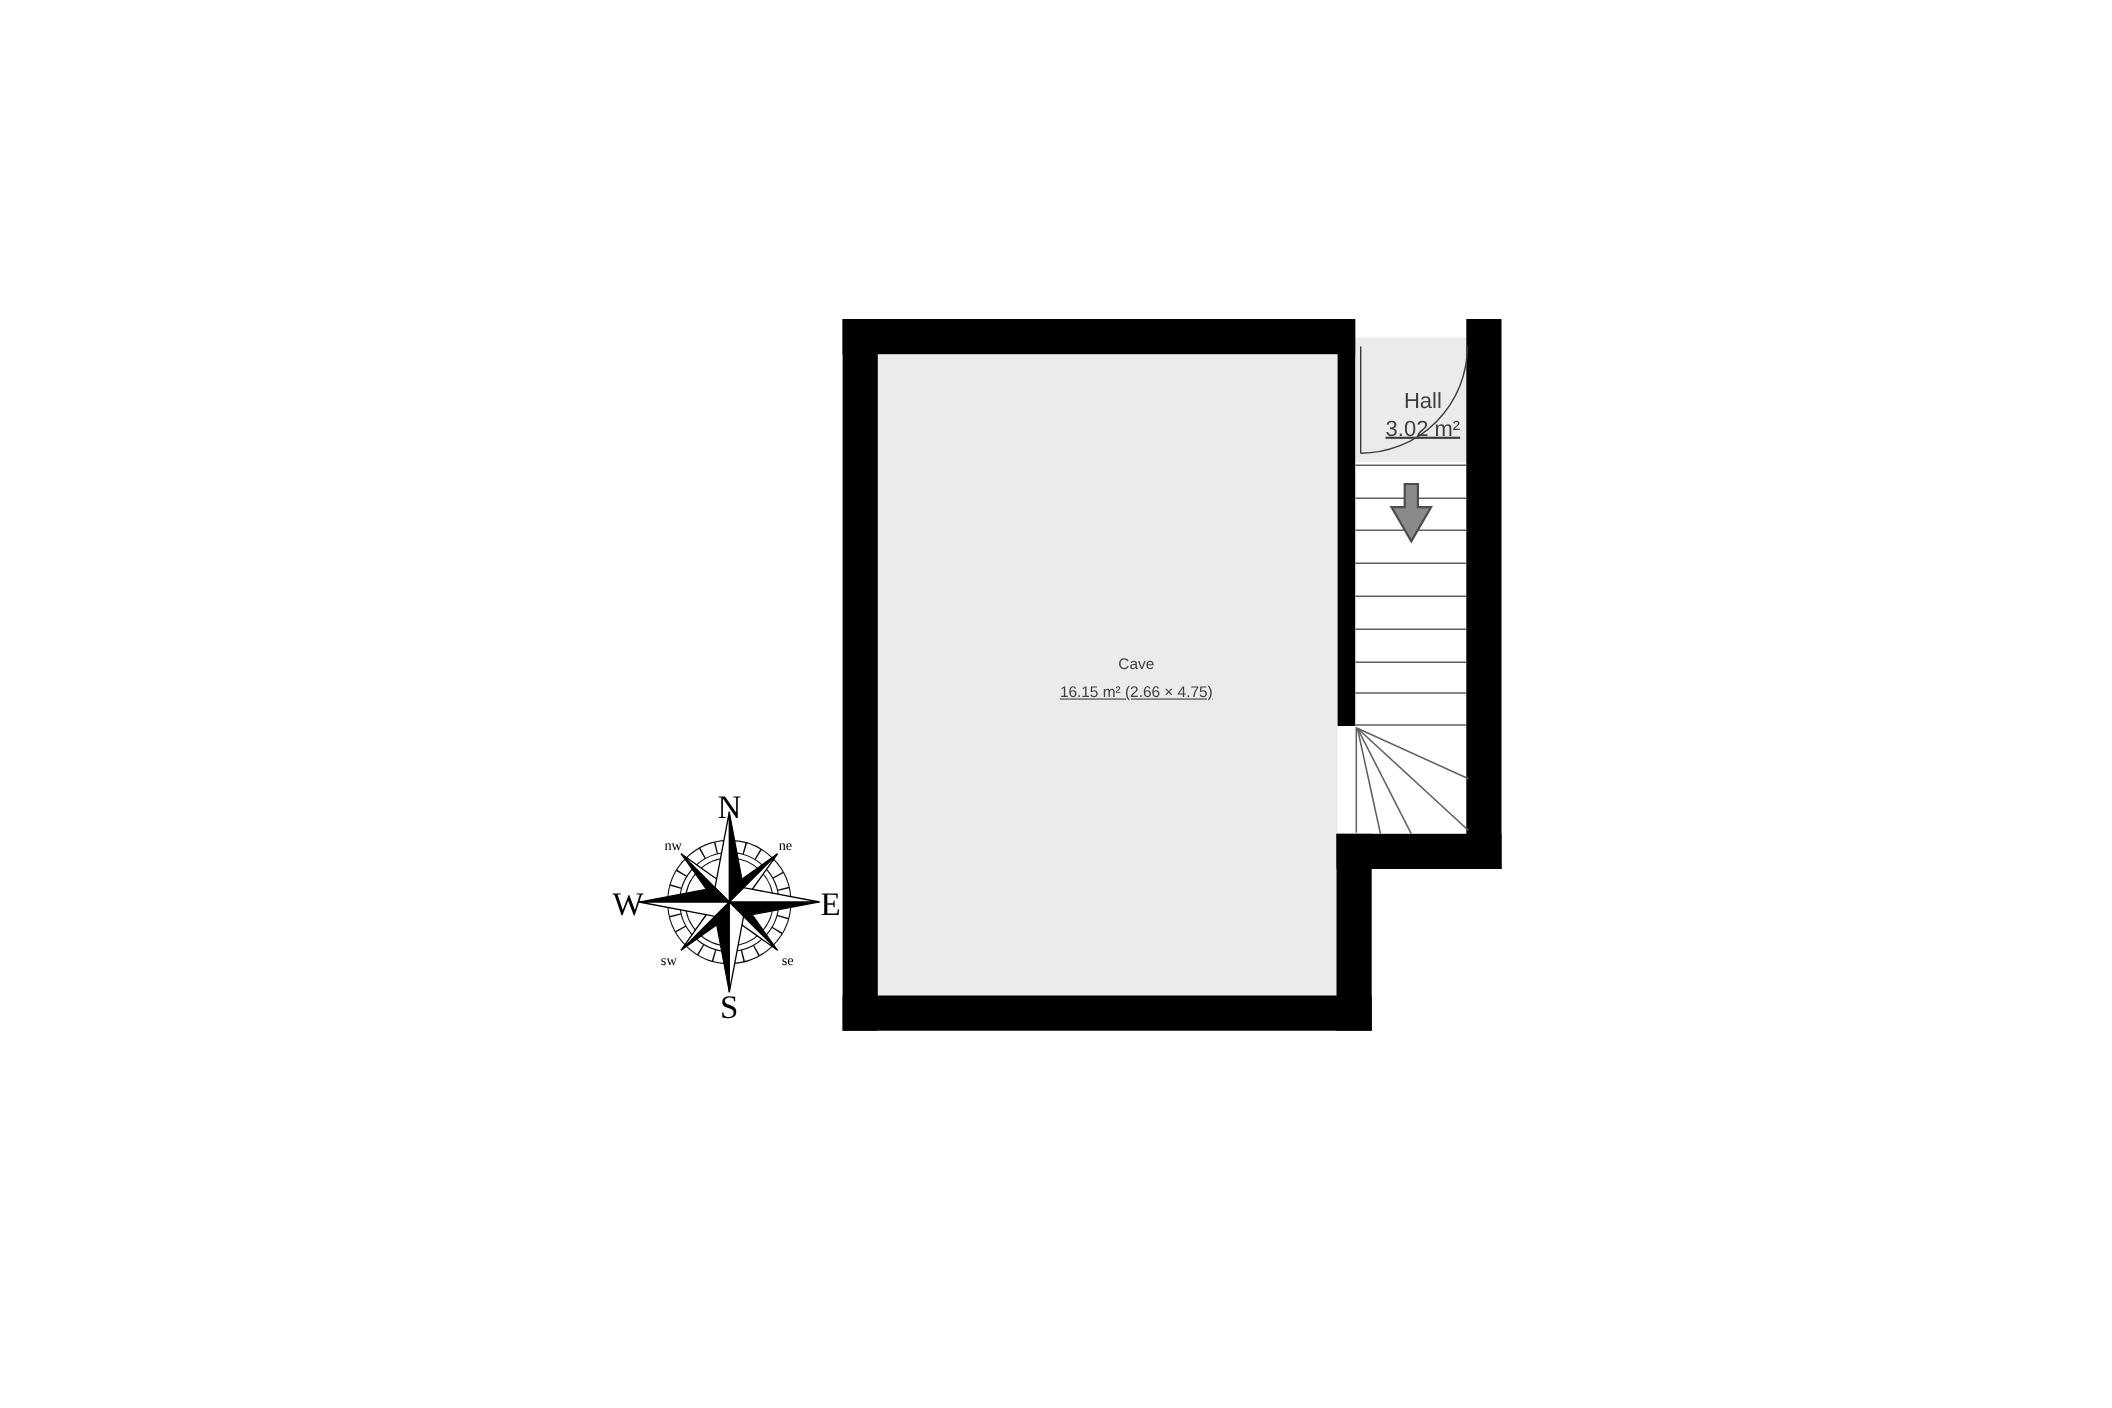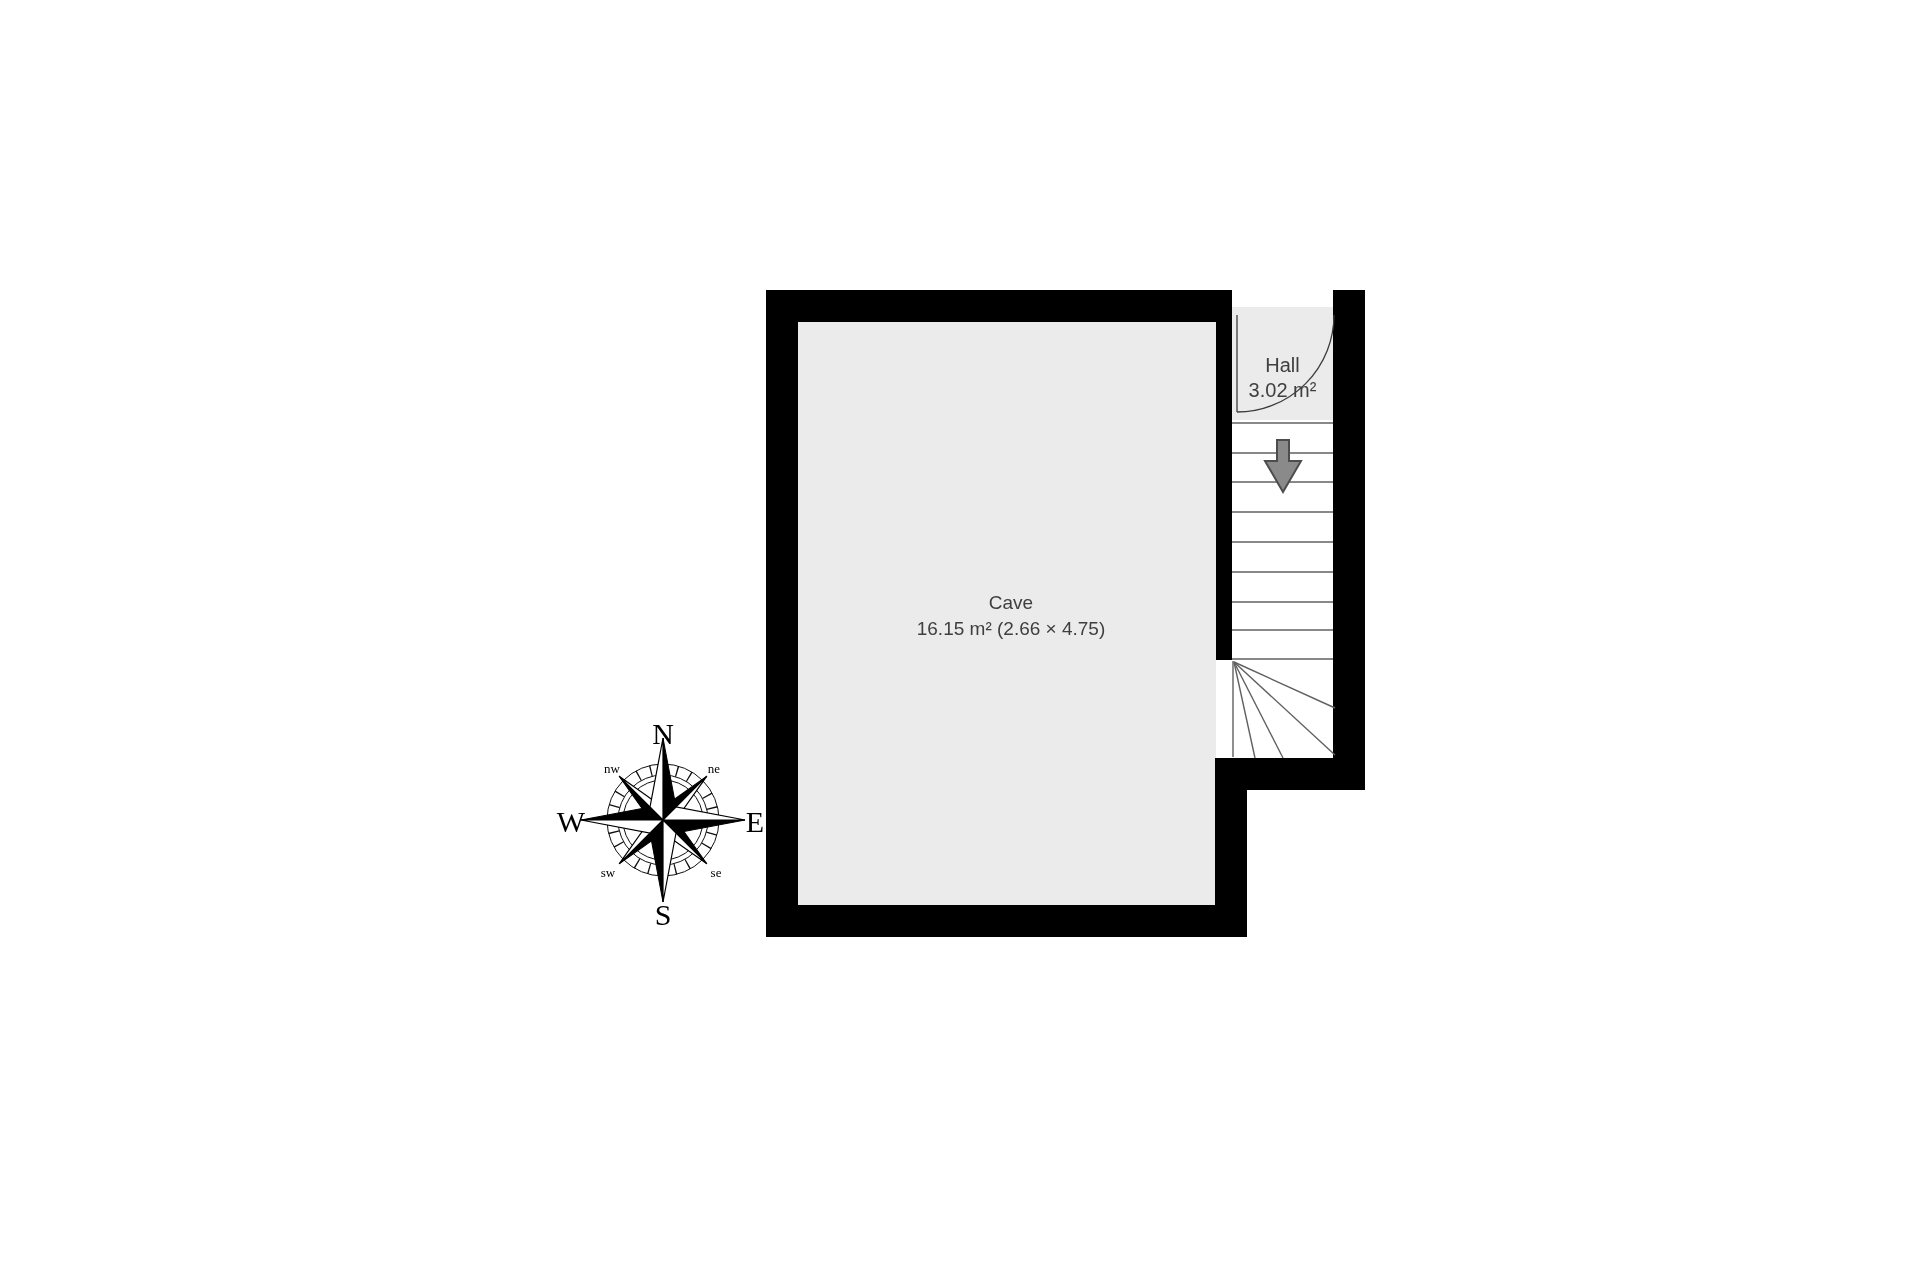--- a/index.html
+++ b/index.html
@@ -27,24 +27,25 @@
   .plan .abs { position: absolute; }
   .wall { background: var(--c-wall, #000000); }
   .floor { background: var(--c-floor, #ebebeb); }
   .stairfloor { background: var(--c-stairs, #ffffff); }
 
   .room-label {
     position: absolute;
     text-align: center;
     color: var(--c-label, #3f3f3f);
     z-index: 5;
+    padding-left: 11px;
   }
   .room-label .line1 { display: block; }
-  .room-label .line2 { display: block; }
-  .cave-label { left: 81px; top: 310px; width: 340px; font-size: 19px; line-height: 26px; }
+  .room-label .line2 { display: block; text-decoration: underline; }
+  .cave-label { left: 92px; top: 310px; width: 340px; font-size: 14px; line-height: 26px; }
   .hall-label { left: 472px; top: 73px; width: 101px; font-size: 20px; line-height: 25px; }
 
   .plan-overlay {
     position: absolute;
     left: 0; top: 0;
     width: 610px; height: 660px;
     z-index: 4;
   }
   .step-line, .winder-line, .edge-line {
     stroke: var(--c-outline, #606060);

